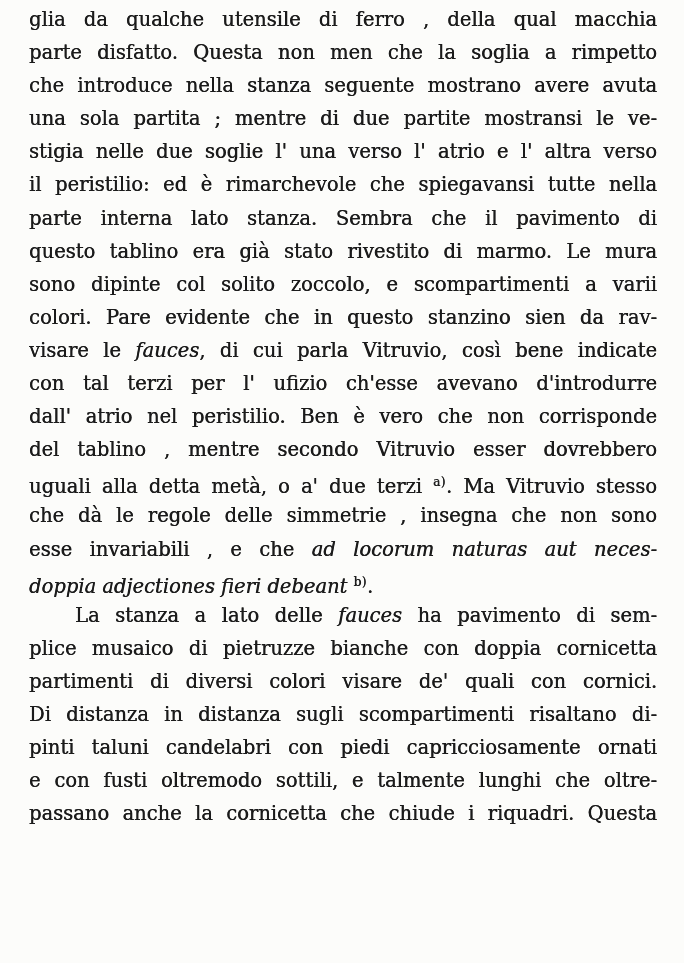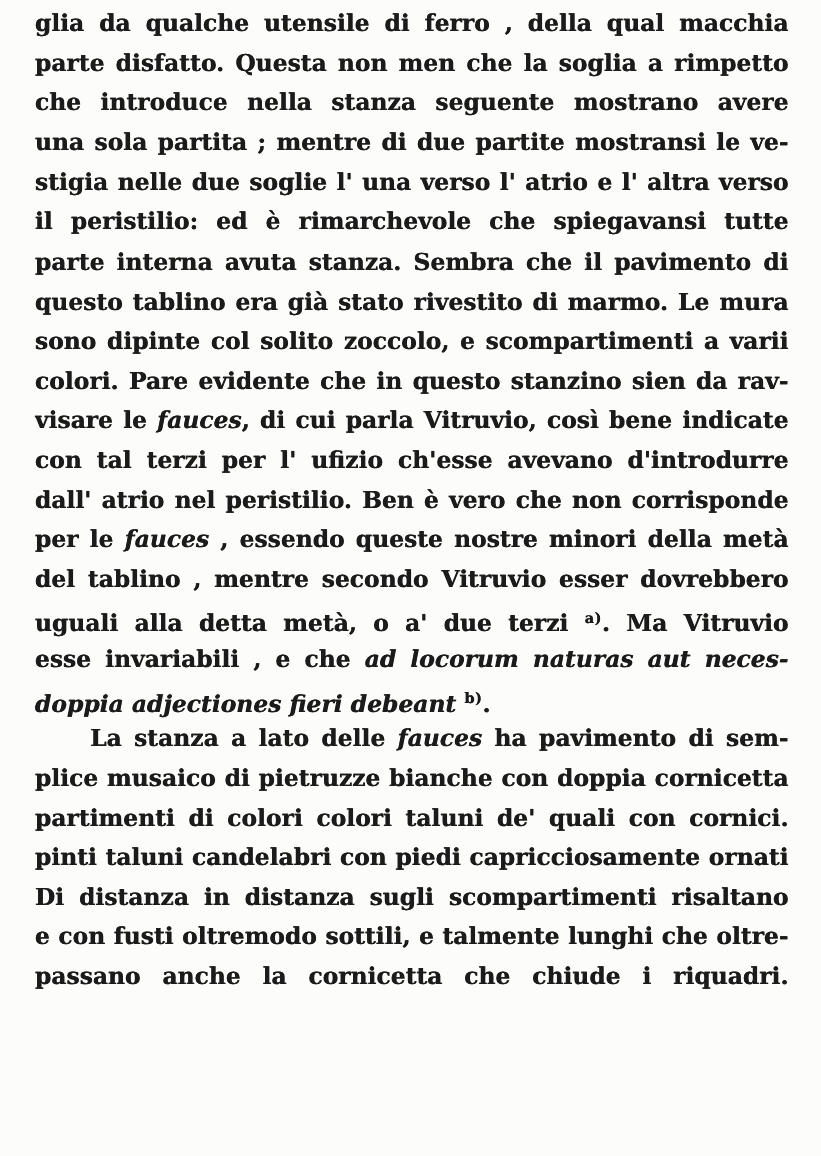--- a/index.html
+++ b/index.html
@@ -31,21 +31,20 @@
   }
   .paragraph {
     margin: 0;
   }
   .line {
     text-align: justify;
     text-align-last: justify;
     height: 33.1px;
     overflow: hidden;
     white-space: normal;
-    font-weight: bold;
   }
   .line.no-justify {
     text-align-last: left;
   }
   .line.indent {
     text-indent: 46px;
   }
   .it {
     font-style: italic;
     margin-top: 32px;
@@ -61,36 +60,36 @@
 
 <div class="page">
   <main class="text-block">
       <div class="paragraph">
         <div class="line"><span class="rm">glia da qualche utensile di ferro , della qual macchia</span></div>
         <div class="line"><span class="rm">parte disfatto. Questa non men che la soglia a rimpetto</span></div>
         <div class="line"><span class="rm">che introduce nella stanza seguente mostrano avere avuta</span></div>
         <div class="line"><span class="rm">una sola partita ; mentre di due partite mostransi le ve-</span></div>
         <div class="line"><span class="rm">stigia nelle due soglie l' una verso l' atrio e l' altra verso</span></div>
         <div class="line"><span class="rm">il peristilio: ed è rimarchevole che spiegavansi tutte nella</span></div>
-        <div class="line"><span class="rm">parte interna avuta stanza. Sembra che il pavimento di</span></div>
+        <div class="line"><span class="rm">parte interna lato stanza. Sembra che il pavimento di</span></div>
         <div class="line"><span class="rm">questo tablino era già stato rivestito di marmo. Le mura</span></div>
         <div class="line"><span class="rm">sono dipinte col solito zoccolo, e scompartimenti a varii</span></div>
         <div class="line"><span class="rm">colori. Pare evidente che in questo stanzino sien da rav-</span></div>
         <div class="line"><span class="rm">visare le </span><span class="it">fauces</span><span class="rm">, di cui parla Vitruvio, così bene indicate</span></div>
         <div class="line"><span class="rm">con tal terzi per l' ufizio ch'esse avevano d'introdurre</span></div>
         <div class="line"><span class="rm">dall' atrio nel peristilio. Ben è vero che non corrisponde</span></div>
-        <div class="line"><span class="rm">per le </span><span class="it">fauces</span><span class="rm"> , essendo queste nostre minori della metà</span></div>
         <div class="line"><span class="rm">del tablino , mentre secondo Vitruvio esser dovrebbero</span></div>
         <div class="line"><span class="rm">uguali alla detta metà, o a' due terzi </span><span class="sup">a)</span><span class="rm">. Ma Vitruvio stesso</span></div>
+        <div class="line"><span class="rm">che dà le regole delle simmetrie , insegna che non sono</span></div>
         <div class="line"><span class="rm">esse invariabili , e che </span><span class="it">ad locorum naturas aut neces-</span></div>
         <div class="line no-justify"><span class="it">doppia adjectiones fieri debeant </span><span class="sup">b)</span><span class="rm">.</span></div>
       </div>
       <div class="paragraph">
         <div class="line indent"><span class="rm">La stanza a lato delle </span><span class="it">fauces</span><span class="rm"> ha pavimento di sem-</span></div>
         <div class="line"><span class="rm">plice musaico di pietruzze bianche con doppia cornicetta</span></div>
-        <div class="line"><span class="rm">partimenti di colori colori taluni de' quali con cornici.</span></div>
+        <div class="line"><span class="rm">partimenti di diversi colori visare de' quali con cornici.</span></div>
+        <div class="line"><span class="rm">Di distanza in distanza sugli scompartimenti risaltano di-</span></div>
         <div class="line"><span class="rm">pinti taluni candelabri con piedi capricciosamente ornati</span></div>
-        <div class="line"><span class="rm">Di distanza in distanza sugli scompartimenti risaltano di-</span></div>
         <div class="line"><span class="rm">e con fusti oltremodo sottili, e talmente lunghi che oltre-</span></div>
         <div class="line"><span class="rm">passano anche la cornicetta che chiude i riquadri. Questa</span></div>
       </div>
     </main>
 </div>
 
 </body></html>

